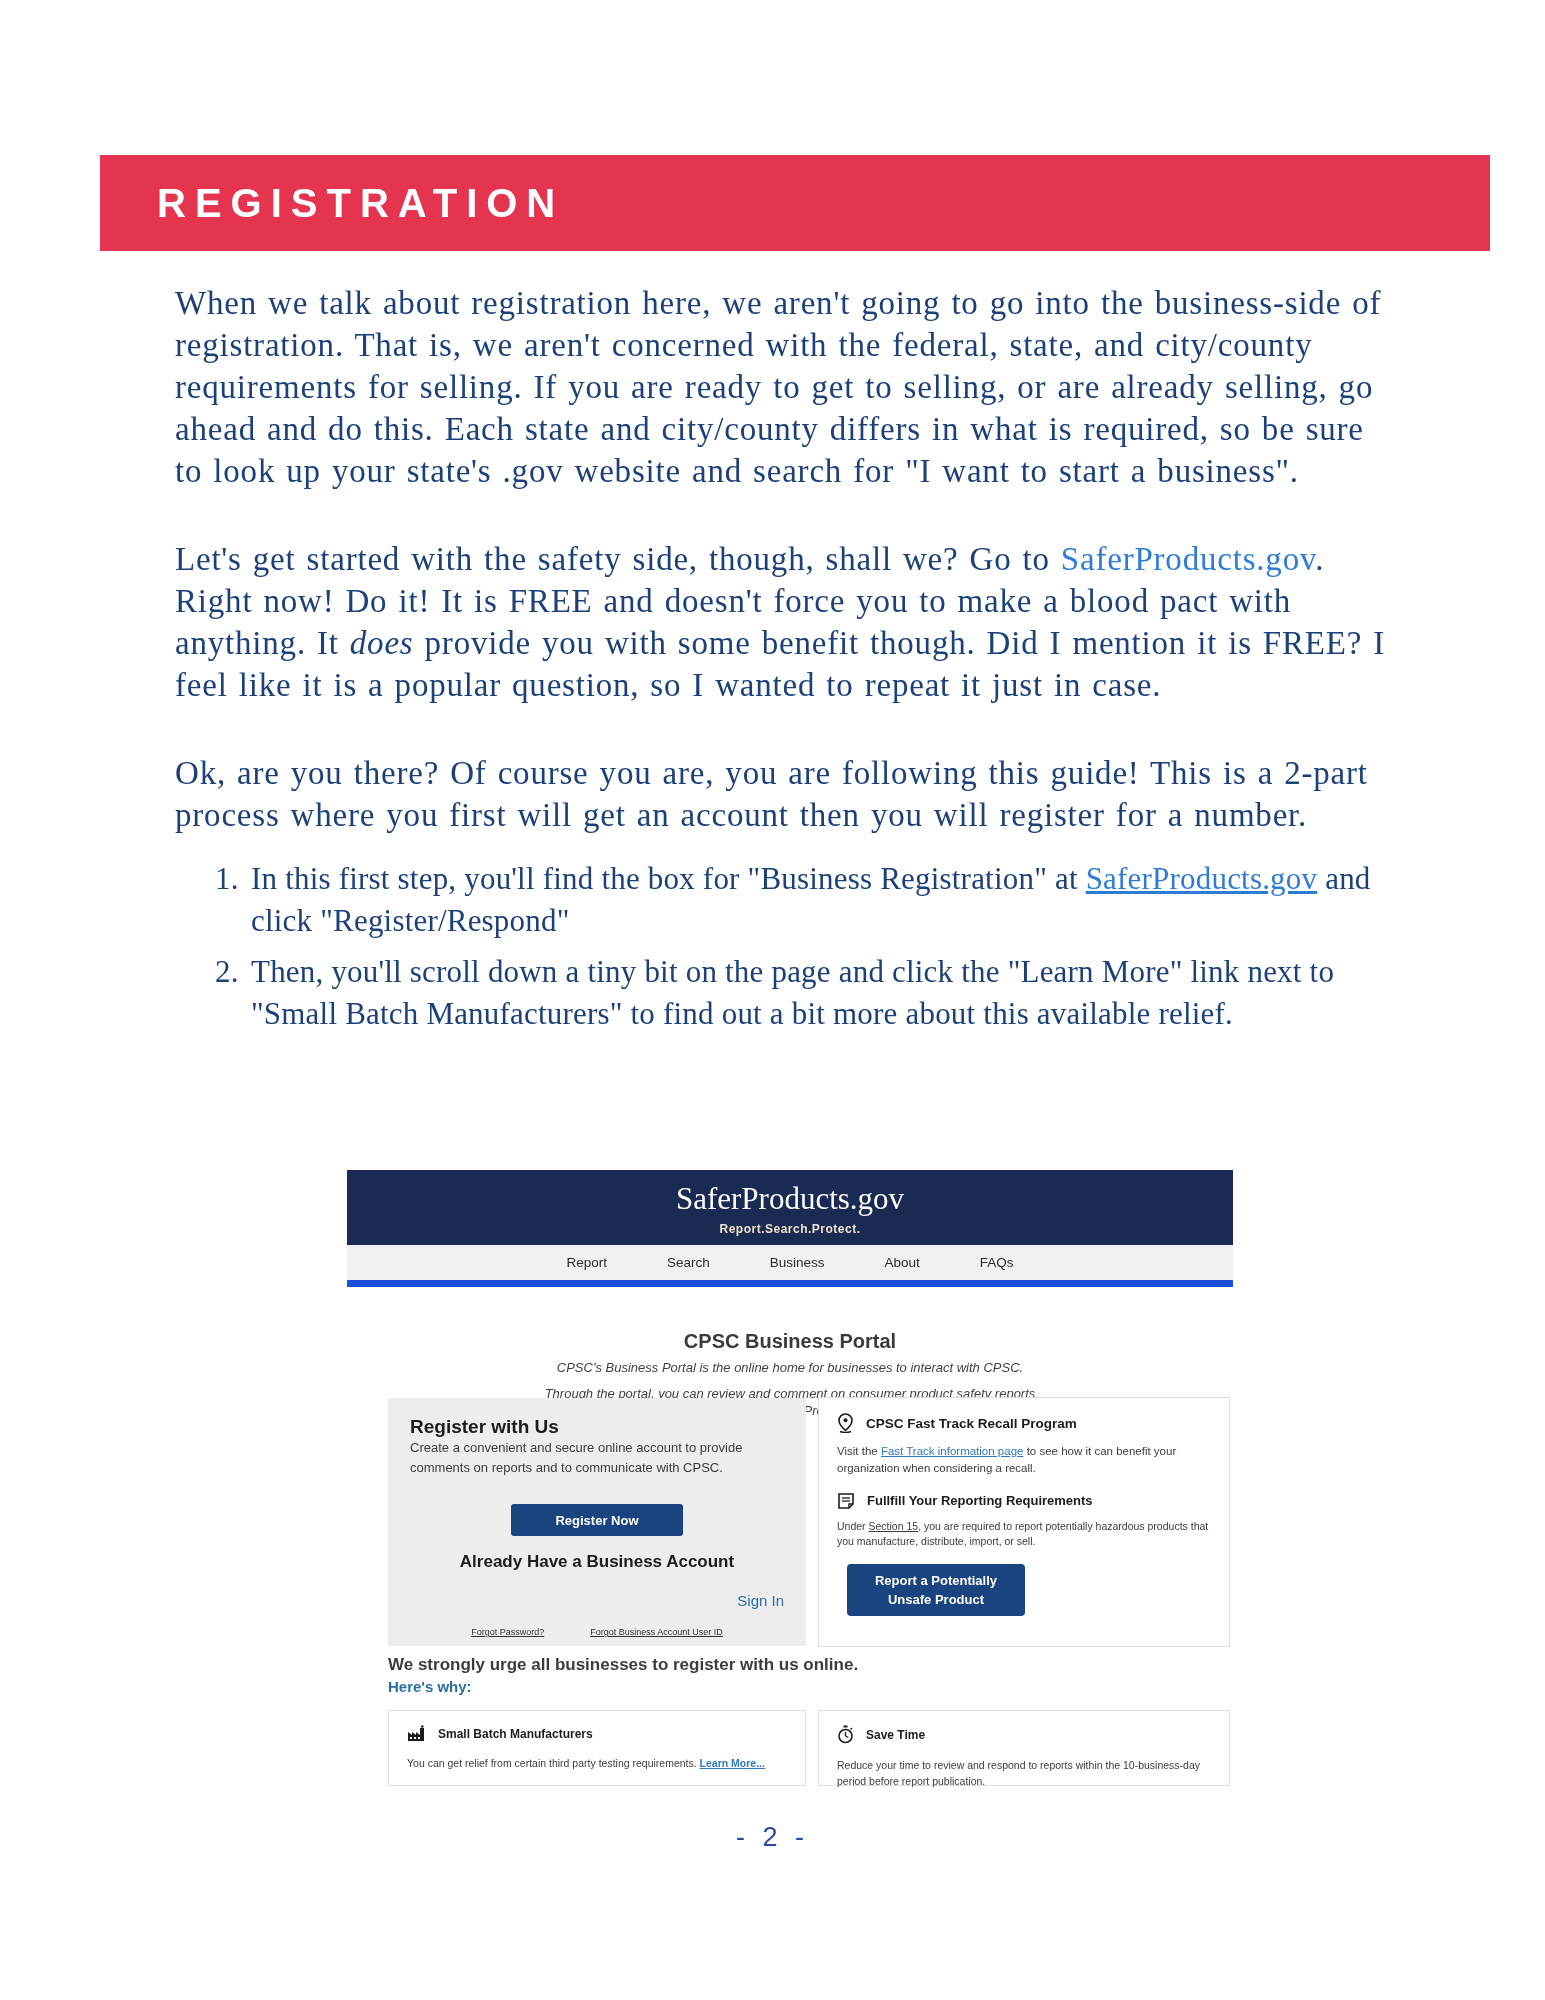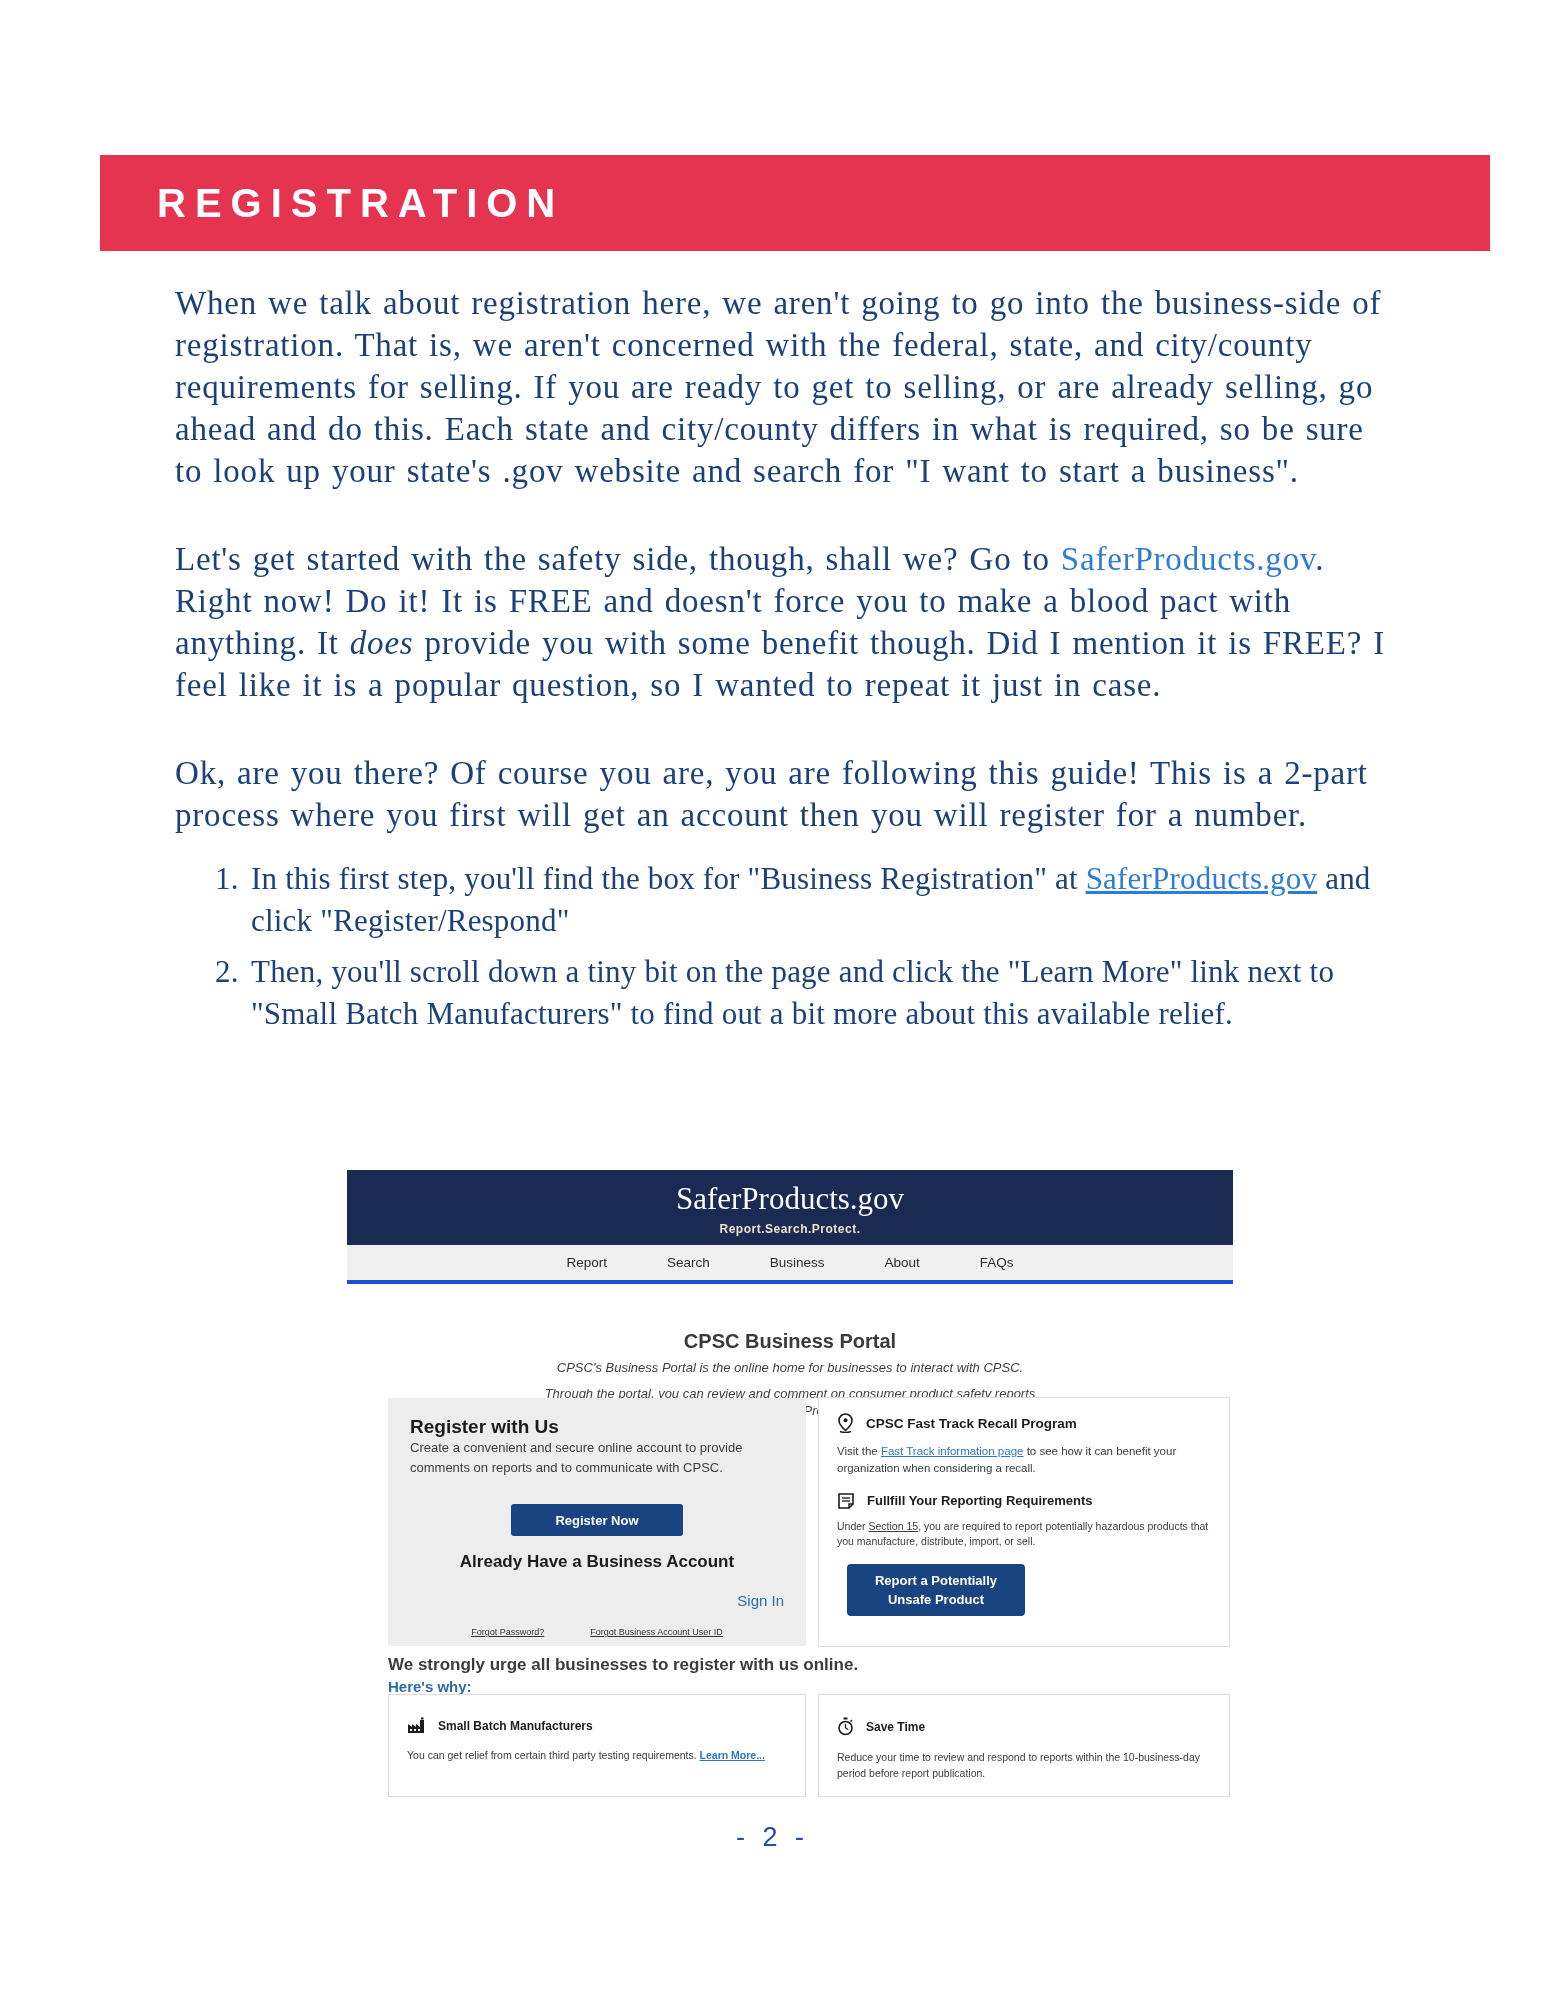--- a/index.html
+++ b/index.html
@@ -25,21 +25,21 @@
   .doc-li .li-text{flex:1;}
 
   
   .shot{position:absolute;left:347px;top:1170px;width:886px;height:636px;background:#ffffff;
         font-family:"Liberation Sans",sans-serif;}
   .ss-header{position:absolute;left:0;top:0;right:0;height:75px;background:#1A2A52;
         text-align:center;color:#ffffff;}
   .ss-site-title{font-family:"Liberation Serif",serif;font-size:31px;padding-top:11px;}
   .ss-tagline{font-size:12px;font-weight:700;letter-spacing:0.5px;color:#EFE3CB;margin-top:5px;}
   .ss-nav{position:absolute;left:0;top:75px;right:0;height:35px;background:#F0F0F0;
-        border-bottom:4px solid #1d4ed8;display:flex;justify-content:center;align-items:center;
+        border-bottom:7px solid #1d4ed8;display:flex;justify-content:center;align-items:center;
         gap:60px;font-size:13.5px;color:#2B2B2B;}
   .ss-portal-title{position:absolute;left:0;right:0;top:160px;text-align:center;
         font-size:20px;font-weight:700;color:#3A3A3A;}
   .ss-sub1{position:absolute;left:0;right:0;top:190px;text-align:center;
         font-size:13px;font-style:italic;color:#3F3F3F;}
   .ss-sub2{position:absolute;left:20%;right:20%;top:215px;text-align:center;
         font-size:13px;font-style:italic;color:#3F3F3F;line-height:17px;}
 
   .card-left{position:absolute;left:41px;top:228px;width:418px;height:248px;
         background:#EDEDED;box-sizing:border-box;padding:18px 22px;}
@@ -61,22 +61,22 @@
   .icon-row .ttl{font-size:13.5px;font-weight:700;color:#1C1C1C;}
   .cr-body{font-size:11.5px;color:#3C3C3C;line-height:1.5;margin-top:10px;}
   .cr-small{font-size:10.5px;color:#3C3C3C;line-height:1.5;margin-top:9px;}
   .ui-link{color:#2E78C2;text-decoration:underline;cursor:pointer;}
   .btn-report{width:178px;min-height:52px;margin:14px 0 0 10px;line-height:1.5;padding:6px 10px;border-radius:4px;}
   .mt14{margin-top:14px;}
 
   .ss-urge1{position:absolute;left:41px;top:485px;font-size:17px;font-weight:700;color:#3C3C3C;}
   .ss-urge2{position:absolute;left:41px;top:508px;font-size:15px;font-weight:700;color:#2A6CA5;}
 
-  .box-bottom{position:absolute;top:524px;height:103px;background:#ffffff;border:1px solid #DCDCDC;
-        box-sizing:border-box;padding:22px 18px;}
+  .box-bottom{position:absolute;top:540px;height:76px;background:#ffffff;border:1px solid #DCDCDC;
+        box-sizing:border-box;padding:14px 18px;}
   .box-sb{left:41px;width:418px;}
   .box-st{left:471px;width:412px;}
   .bb-title{font-size:12px;font-weight:700;color:#1C1C1C;}
   .bb-body{font-size:10.5px;color:#3C3C3C;line-height:1.55;margin-top:13px;}
   .bb-link{font-weight:700;}
 
   
   .page-num{position:absolute;left:0;right:0;top:1822px;text-align:center;
         font-family:"Liberation Sans",sans-serif;font-size:27px;letter-spacing:5px;color:#2B4AA2;}
 

